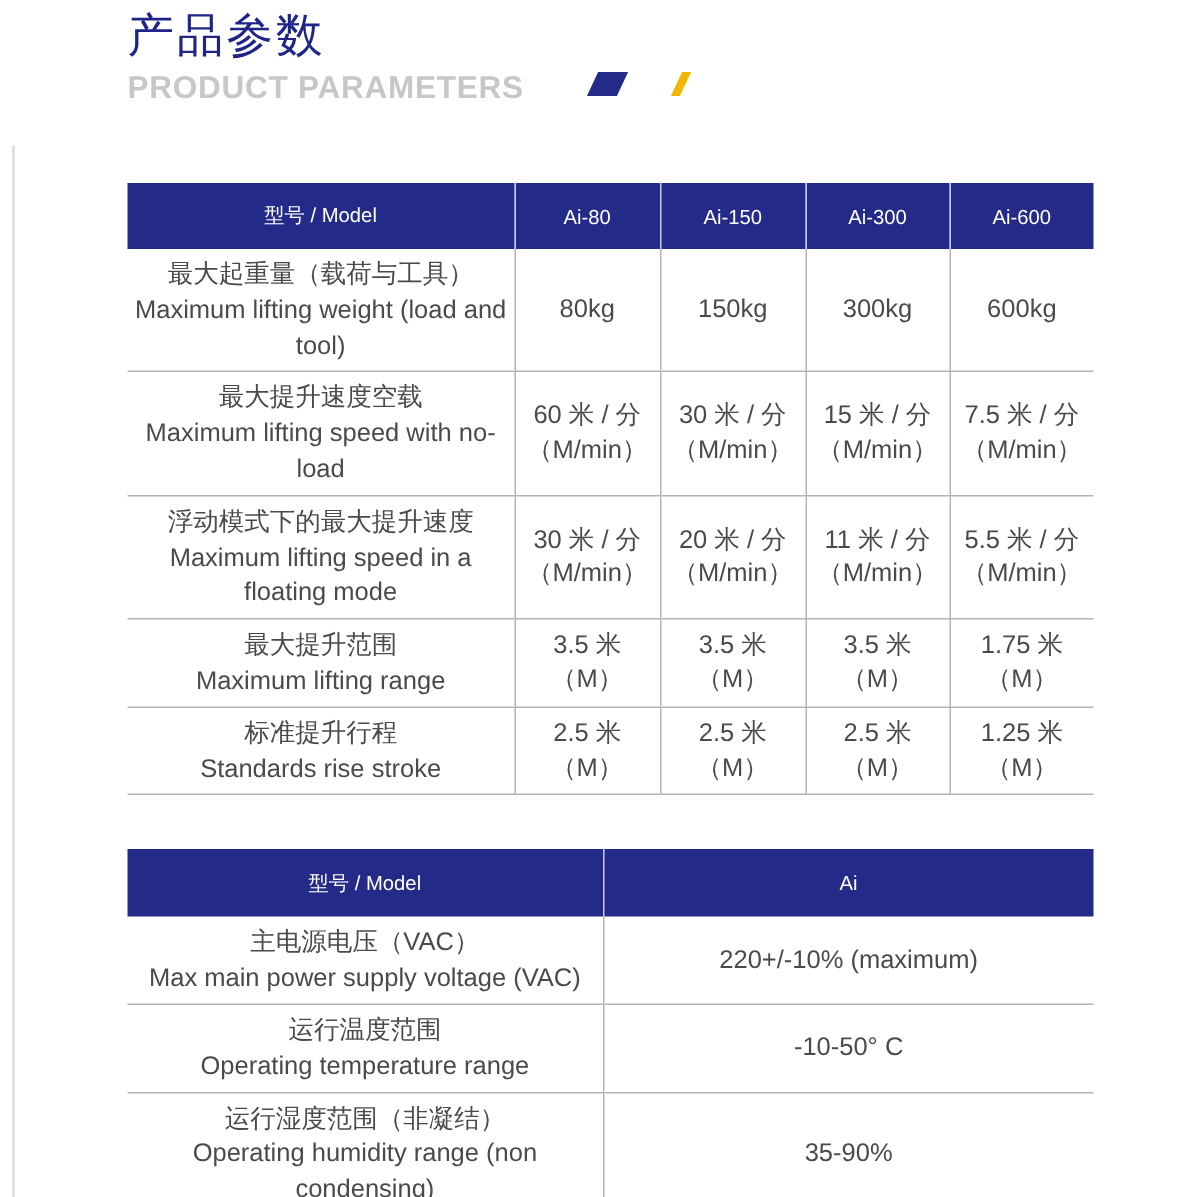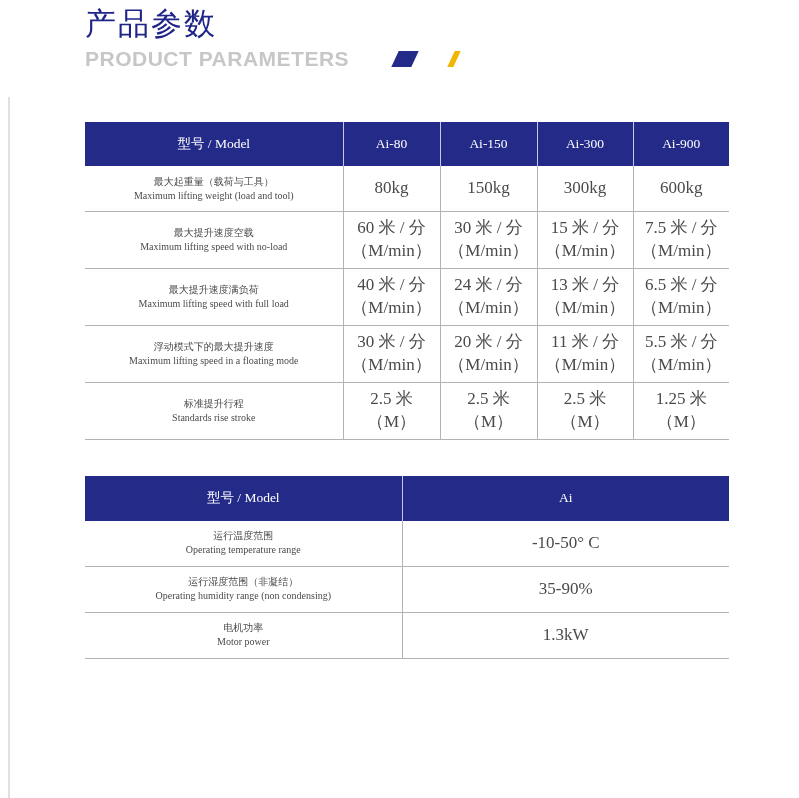--- a/index.html
+++ b/index.html
@@ -9,49 +9,49 @@
     color:#4a4a4a;overflow:hidden;
   }
   .left-rule{position:absolute;left:8px;top:97px;bottom:0;width:2px;background:#e0e0e0;}
   .content{padding:6px 0 0 85px;width:644px;}
 
   
   .title-cn{
     margin:0;font-size:31px;font-weight:normal;color:#1f2588;
     letter-spacing:2px;line-height:36px;
   }
-  .subtitle-row{display:flex;align-items:center;margin-top:6px;height:22px;gap:32px;}
+  .subtitle-row{display:flex;margin-top:6px;height:22px;gap:32px;}
   .subtitle-en{
     font-size:21px;font-weight:bold;color:#c7c7c7;letter-spacing:0.5px;
     line-height:22px;white-space:nowrap;
   }
   .slash{display:inline-block;height:16px;transform:skewX(-25deg);}
   .slash-blue{width:20px;background:#242a88;margin-left:14px;}
   .slash-yellow{width:6px;background:#f2b600;margin-left:4px;}
 
   
-  table{border-collapse:collapse;table-layout:fixed;width:644px;font-family:Liberation Serif, serif;}
+  table{border-collapse:collapse;table-layout:fixed;width:644px;}
   .t1{margin-top:52px;}
   .t2{margin-top:36px;}
   th{
     background:#242a88;color:#ffffff;font-weight:normal;font-size:13.5px;
     text-align:center;vertical-align:middle;padding:0;
   }
   .t1 th{height:44px;}
   .t2 th{height:45px;}
   th + th{border-left:1px solid rgba(255,255,255,0.75);}
   td{
     border-bottom:1px solid #b3b3b3;text-align:center;vertical-align:middle;
     font-size:17px;line-height:1.35;white-space:pre-line;padding:5px 4px;
     color:#4a4a4a;
   }
   .t1 td{height:35px;}
   .t2 td{height:35px;}
   td + td{border-left:1px solid #b3b3b3;}
-  td.label{font-size:10px;line-height:1.4;}
+  td.label{font-size:17px;line-height:1.4;}
 </style>
 </head>
 <body>
 
 <div class="left-rule"></div>
 
 <div class="content">
 
   <h1 class="title-cn">产品参数</h1>
   <div class="subtitle-row">
@@ -67,21 +67,21 @@
         <col style="width:97px">
         <col style="width:96px">
         <col style="width:96px">
       </colgroup>
     <thead>
       <tr>
         <th>型号 / Model</th>
         <th>Ai-80</th>
         <th>Ai-150</th>
         <th>Ai-300</th>
-        <th>Ai-900</th>
+        <th>Ai-600</th>
       </tr>
     </thead>
     <tbody>
       <tr>
         <td class="label">最大起重量（载荷与工具）
 Maximum lifting weight (load and tool)</td>
         <td>80kg</td>
         <td>150kg</td>
         <td>300kg</td>
         <td>600kg</td>
@@ -92,42 +92,38 @@
         <td>60 米 / 分
 （M/min）</td>
         <td>30 米 / 分
 （M/min）</td>
         <td>15 米 / 分
 （M/min）</td>
         <td>7.5 米 / 分
 （M/min）</td>
       </tr>
       <tr>
-        <td class="label">最大提升速度满负荷
-Maximum lifting speed with full load</td>
-        <td>40 米 / 分
-（M/min）</td>
-        <td>24 米 / 分
-（M/min）</td>
-        <td>13 米 / 分
-（M/min）</td>
-        <td>6.5 米 / 分
-（M/min）</td>
-      </tr>
-      <tr>
         <td class="label">浮动模式下的最大提升速度
 Maximum lifting speed in a floating mode</td>
         <td>30 米 / 分
 （M/min）</td>
         <td>20 米 / 分
 （M/min）</td>
         <td>11 米 / 分
 （M/min）</td>
         <td>5.5 米 / 分
 （M/min）</td>
+      </tr>
+      <tr>
+        <td class="label">最大提升范围
+Maximum lifting range</td>
+        <td>3.5 米（M）</td>
+        <td>3.5 米（M）</td>
+        <td>3.5 米（M）</td>
+        <td>1.75 米（M）</td>
       </tr>
       <tr>
         <td class="label">标准提升行程
 Standards rise stroke</td>
         <td>2.5 米（M）</td>
         <td>2.5 米（M）</td>
         <td>2.5 米（M）</td>
         <td>1.25 米（M）</td>
       </tr>
     </tbody>
@@ -139,20 +135,25 @@
         <col style="width:327px">
       </colgroup>
     <thead>
       <tr>
         <th>型号 / Model</th>
         <th>Ai</th>
       </tr>
     </thead>
     <tbody>
       <tr>
+        <td class="label">主电源电压（VAC）
+Max  main power supply voltage (VAC)</td>
+        <td>220+/-10% (maximum)</td>
+      </tr>
+      <tr>
         <td class="label">运行温度范围
 Operating temperature range</td>
         <td>-10-50° C</td>
       </tr>
       <tr>
         <td class="label">运行湿度范围（非凝结）
 Operating humidity range (non condensing)</td>
         <td>35-90%</td>
       </tr>
       <tr>

